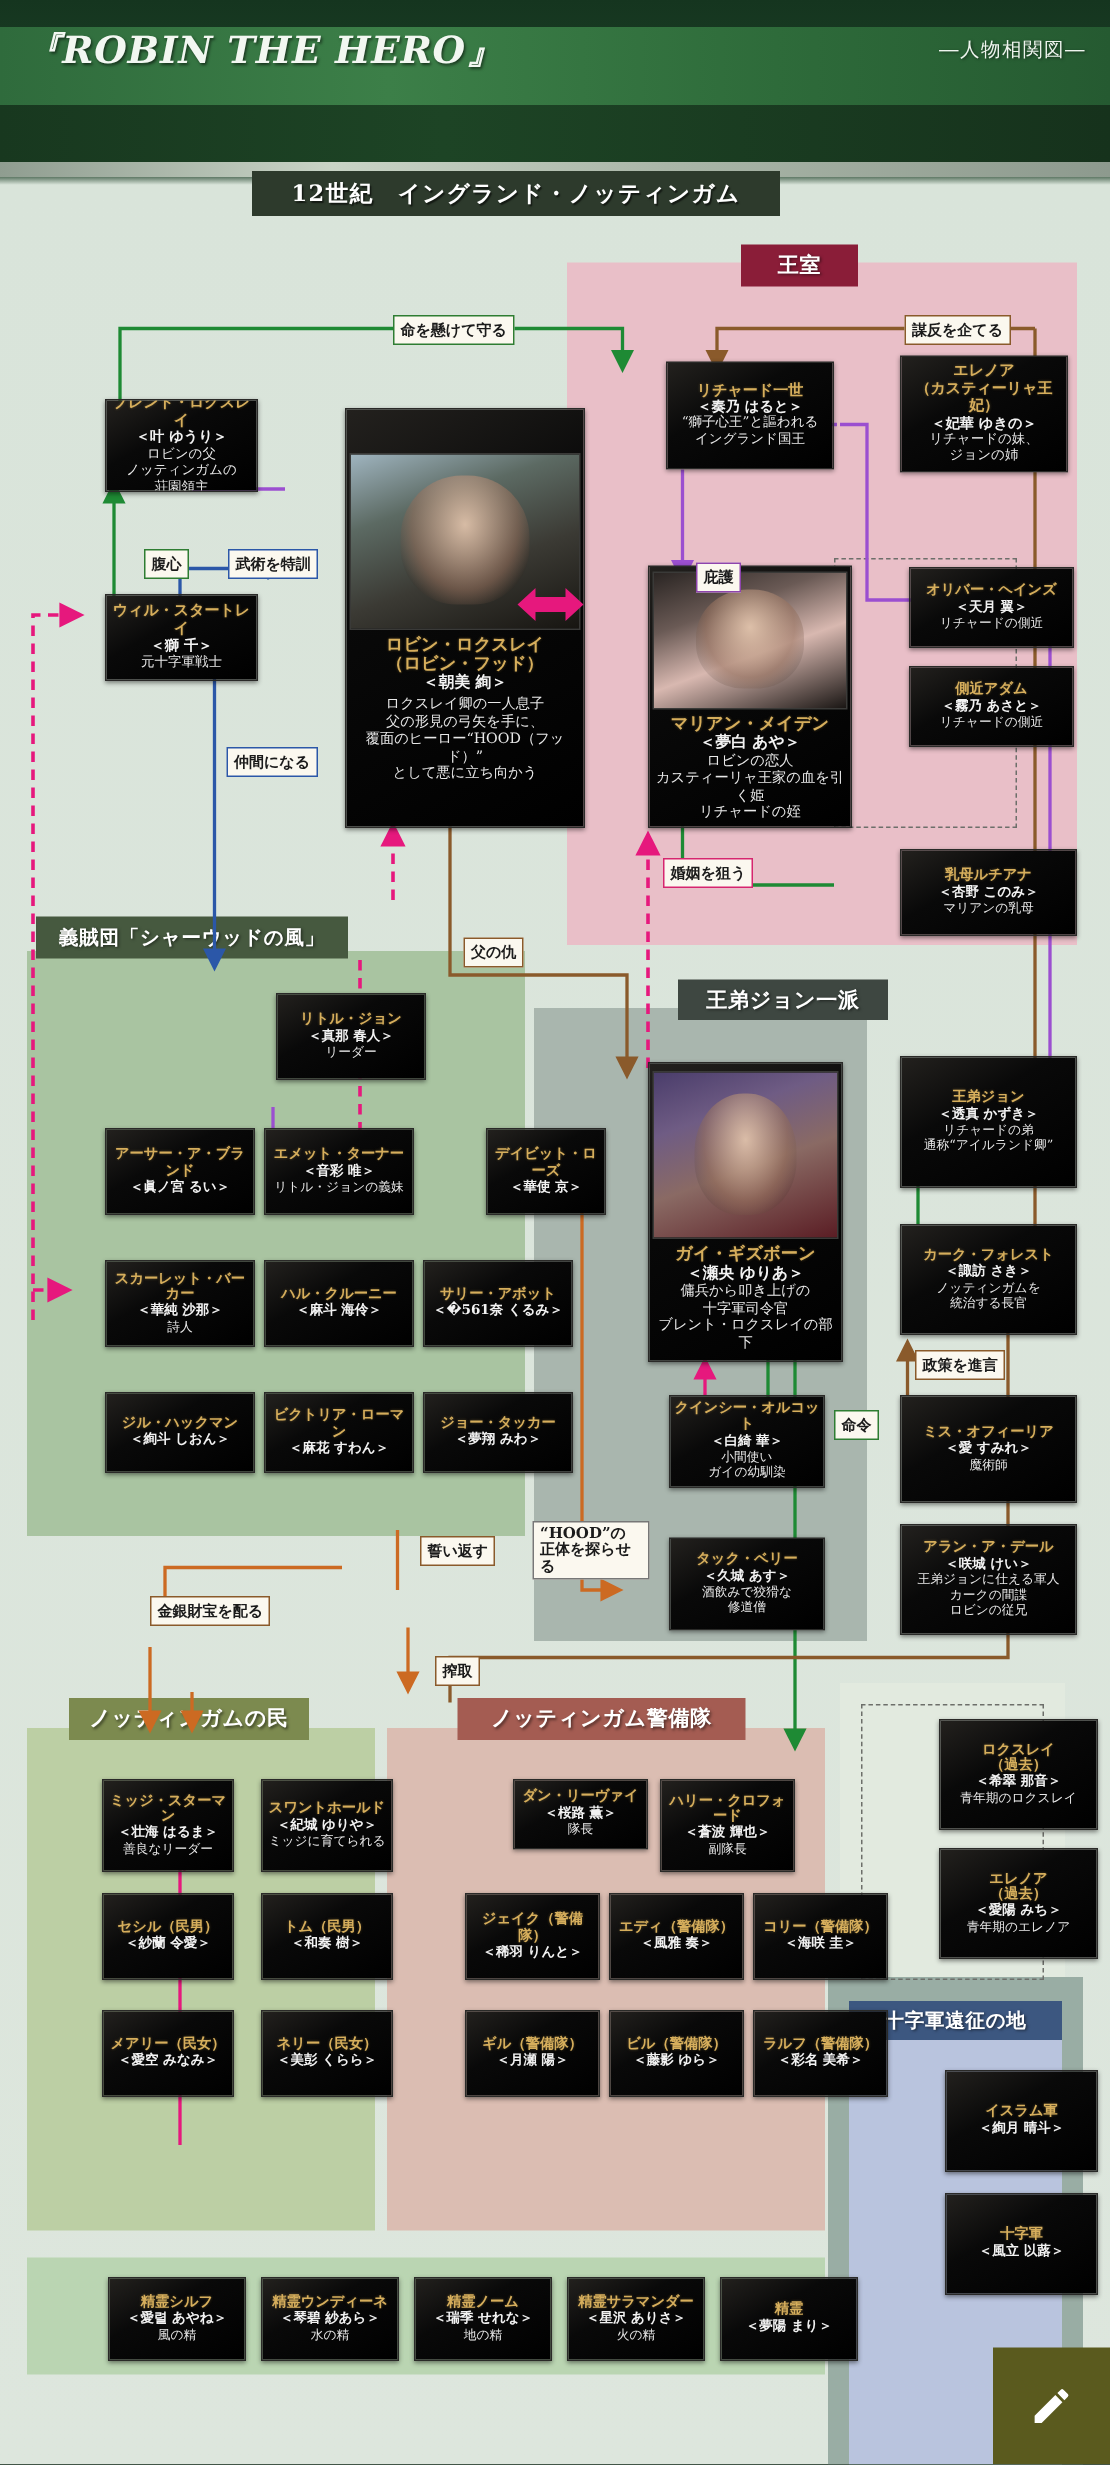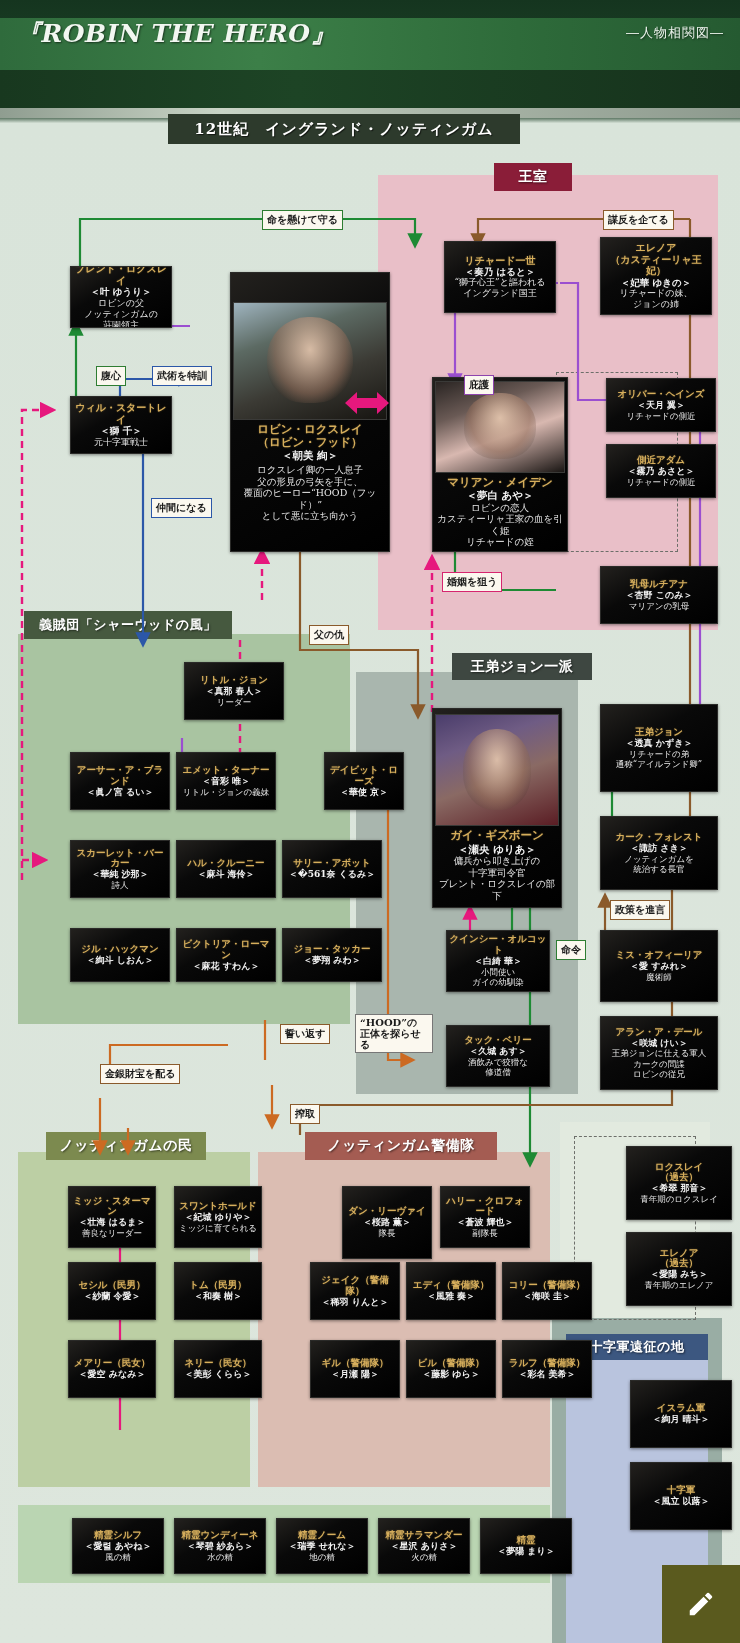--- a/index.html
+++ b/index.html
@@ -458,21 +458,21 @@
   </div>
   <div class="card sz-s" style="left:24px;  top:1340px; width:88px; height:58px;">
     <div class="nm">メアリー（民女）</div>
     <div class="ac">＜愛空 みなみ＞</div>
   </div>
   <div class="card sz-s" style="left:130px; top:1340px; width:88px; height:58px;">
     <div class="nm">ネリー（民女）</div>
     <div class="ac">＜美彭 くらら＞</div>
   </div>
 
-  <div class="card sz-s" style="left:298px; top:1186px; width:90px; height:73px;">
+  <div class="card sz-s" style="left:298px; top:1186px; width:90px; height:47px;">
     <div class="nm">ダン・リーヴァイ</div>
     <div class="ac">＜桜路 薫＞</div>
     <div class="ds">隊長</div>
   </div>
   <div class="card sz-s" style="left:396px; top:1186px; width:90px; height:62px;">
     <div class="nm">ハリー・クロフォード</div>
     <div class="ac">＜蒼波 輝也＞</div>
     <div class="ds">副隊長</div>
   </div>
   <div class="card sz-s" style="left:266px; top:1262px; width:90px; height:58px;">

